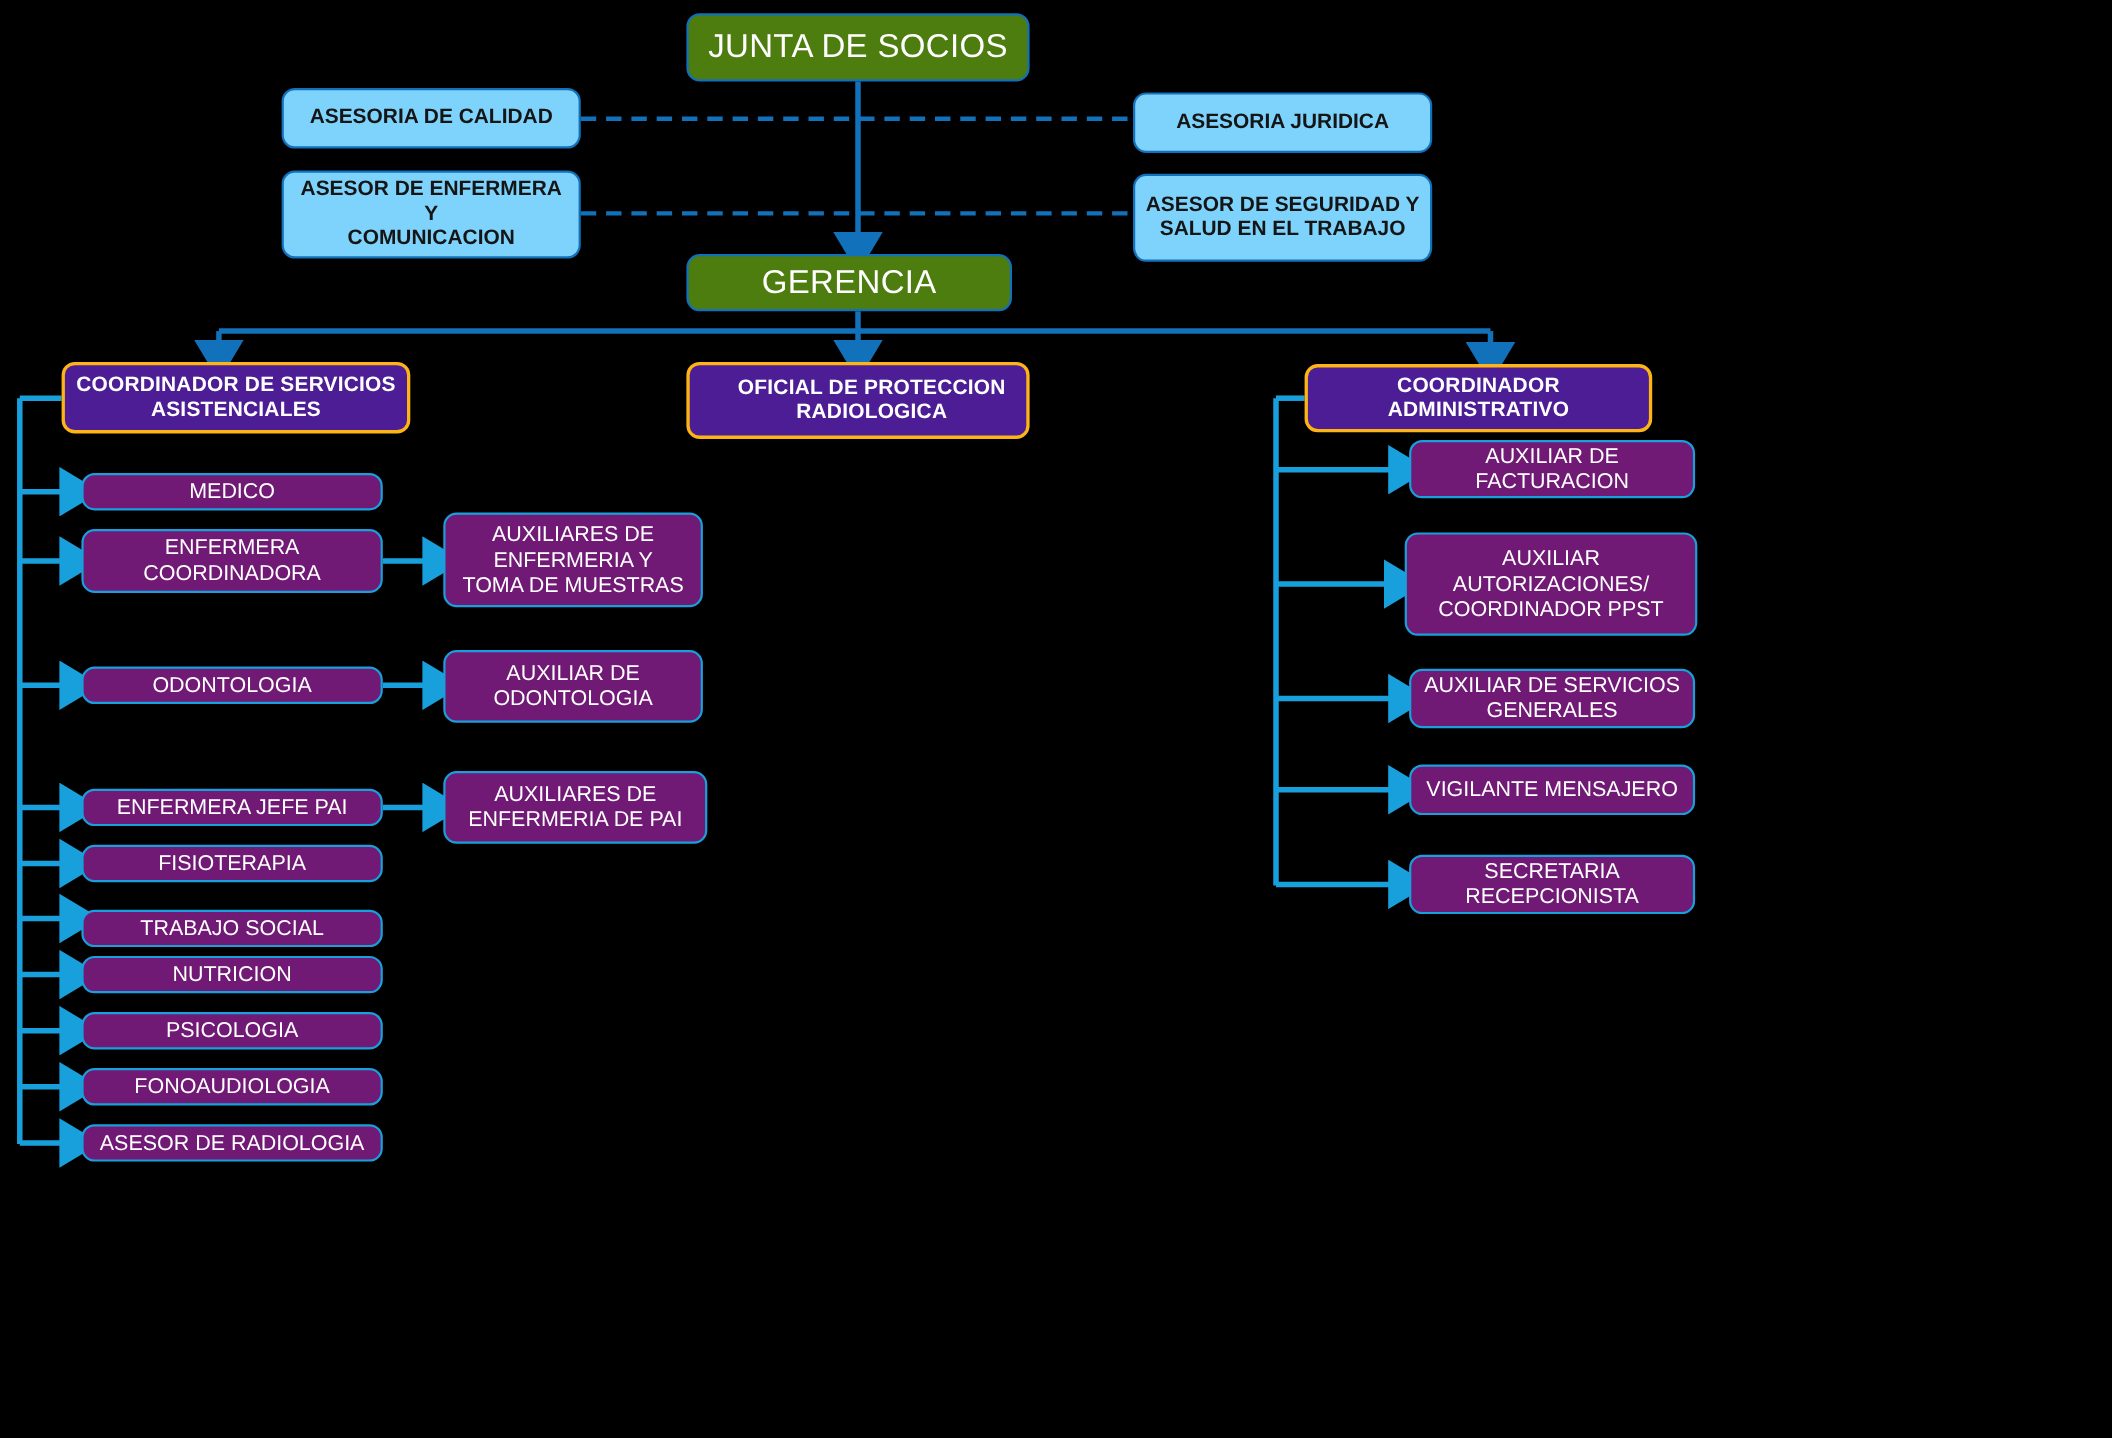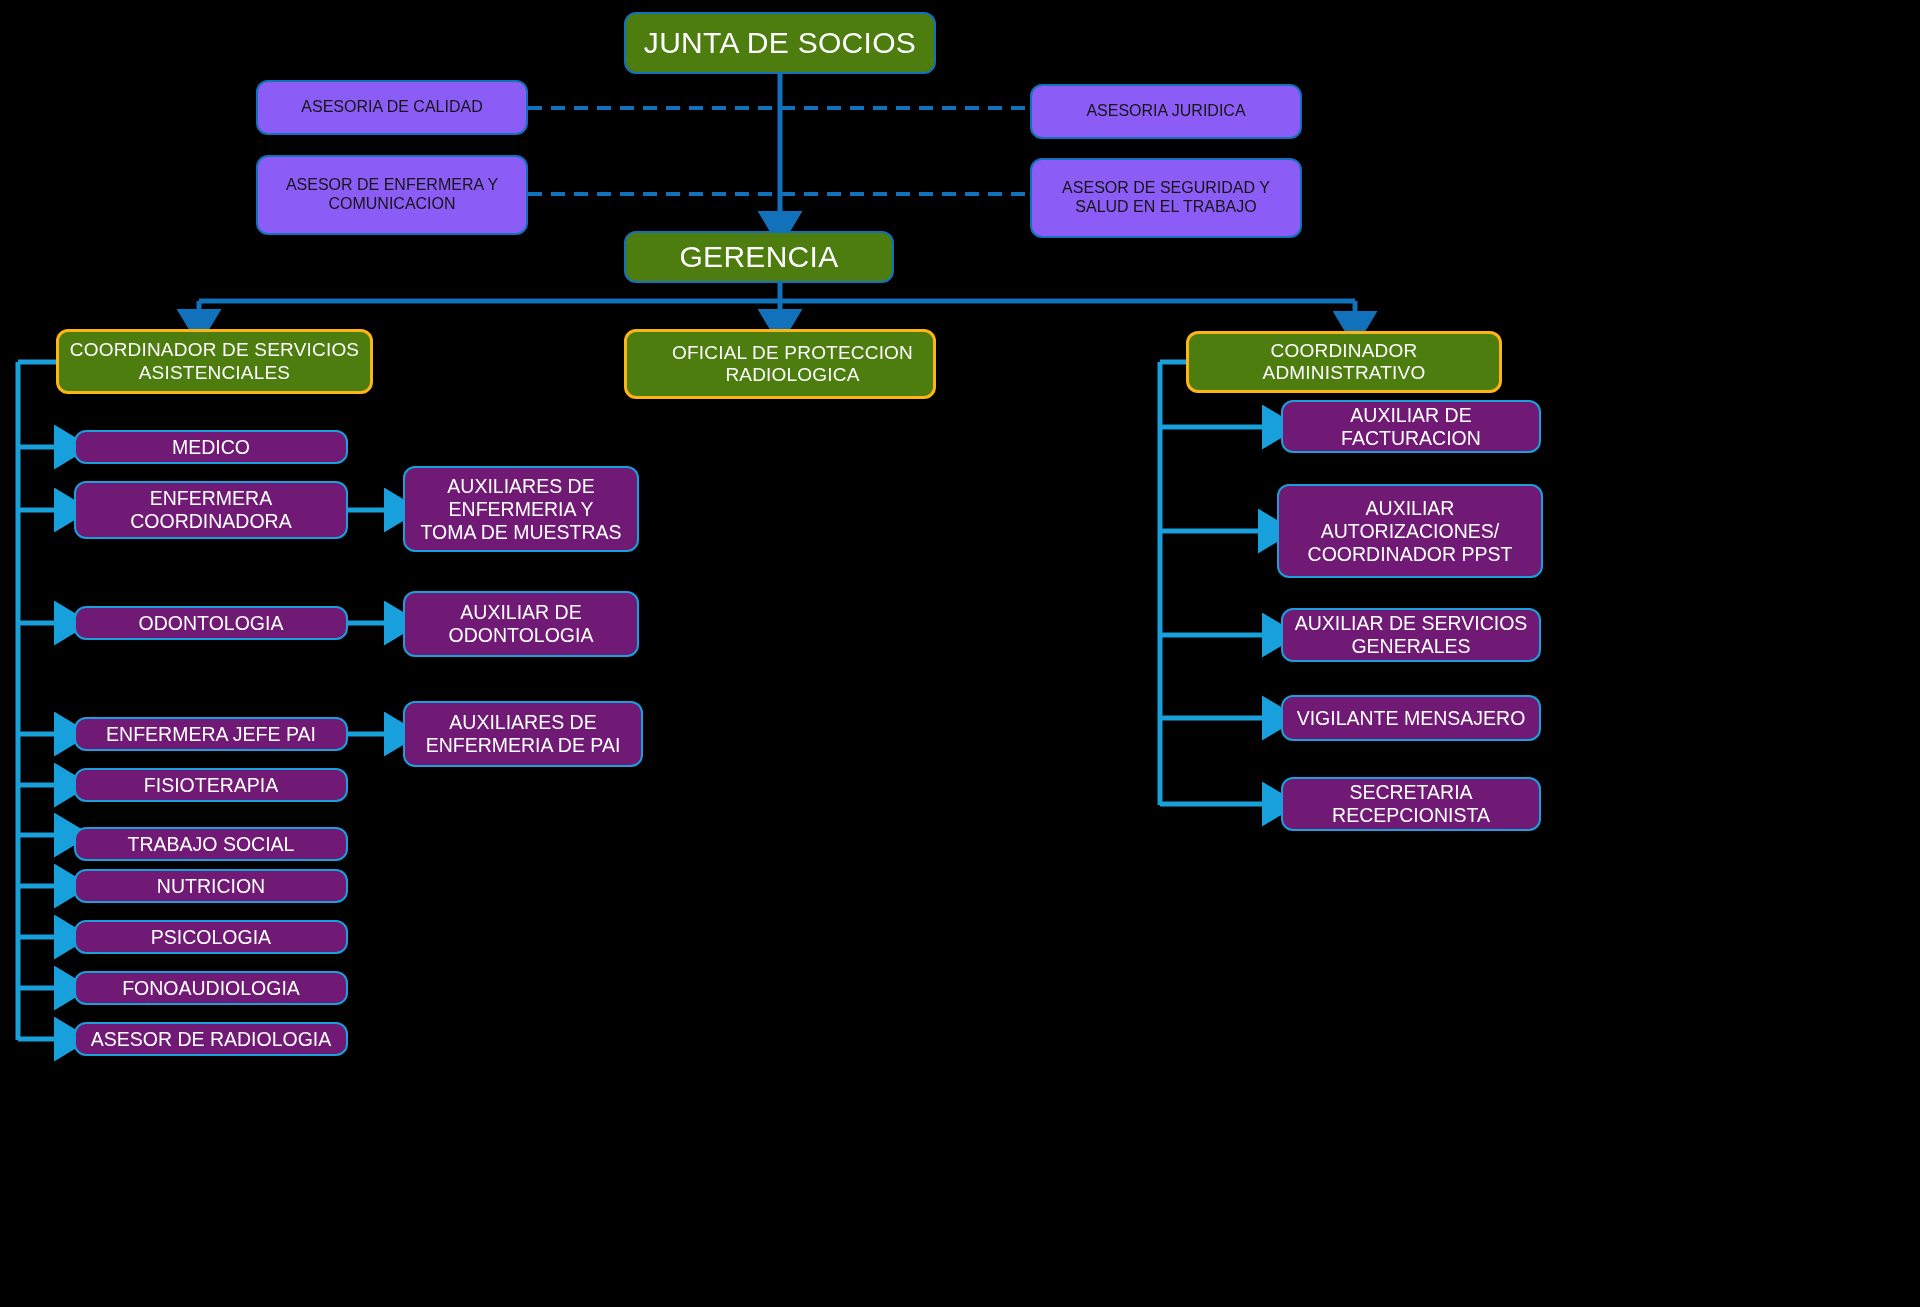--- a/index.html
+++ b/index.html
@@ -40,33 +40,33 @@
   .n-top {
     background: #4d7c0f;
     border: 2px solid #1271BB;
     color: #FFFFFF;
     font-size: 30px;
     font-weight: 400;
     letter-spacing: 0.3px;
   }
   
   .n-advisor {
-    background: #8b5cf6;
+    background: #7dd3fc;
     border: 2px solid #1271BB;
     color: #151515;
-    font-size: 16px;
-    font-weight: 400;
+    font-size: 19px;
+    font-weight: 700;
   }
   
   .n-coord {
-    background: #4d7c0f;
+    background: #4c1d95;
     border: 3px solid #FDB515;
     color: #FFFFFF;
     font-size: 19px;
-    font-weight: normal;
+    font-weight: bold;
     letter-spacing: 0.2px;
   }
   
   .n-leaf {
     background: #701a75;
     border: 2px solid #18A0DC;
     color: #FFFFFF;
     font-size: 19.5px;
     font-weight: 400;
   }
@@ -145,21 +145,21 @@
   <div class="node n-advisor" style="left: 256px; top: 80px; width: 272px; height: 55px;">ASESORIA DE CALIDAD</div>
 
   <div class="node n-advisor" style="left: 256px; top: 155px; width: 272px; height: 80px;">ASESOR DE ENFERMERA Y
 COMUNICACION</div>
 
   <div class="node n-advisor" style="left: 1030px; top: 84px; width: 272px; height: 55px;">ASESORIA JURIDICA</div>
 
   <div class="node n-advisor" style="left: 1030px; top: 158px; width: 272px; height: 80px;">ASESOR DE SEGURIDAD Y
 SALUD EN EL TRABAJO</div>
 
-  <div class="node n-top" style="left: 624px; top: 231px; width: 270px; height: 52px; text-align: right;">GERENCIA</div>
+  <div class="node n-top" style="left: 624px; top: 231px; width: 296px; height: 52px; text-align: right;">GERENCIA</div>
 
   <div class="node n-coord" style="left: 56px; top: 329px; width: 317px; height: 65px;">COORDINADOR DE SERVICIOS
 ASISTENCIALES</div>
 
   <div class="node n-coord" style="left: 624px; top: 329px; width: 312px; height: 70px; padding-left: 33px;">OFICIAL DE PROTECCION
 RADIOLOGICA</div>
 
   <div class="node n-coord" style="left: 1186px; top: 331px; width: 316px; height: 62px;">COORDINADOR
 ADMINISTRATIVO</div>
 

